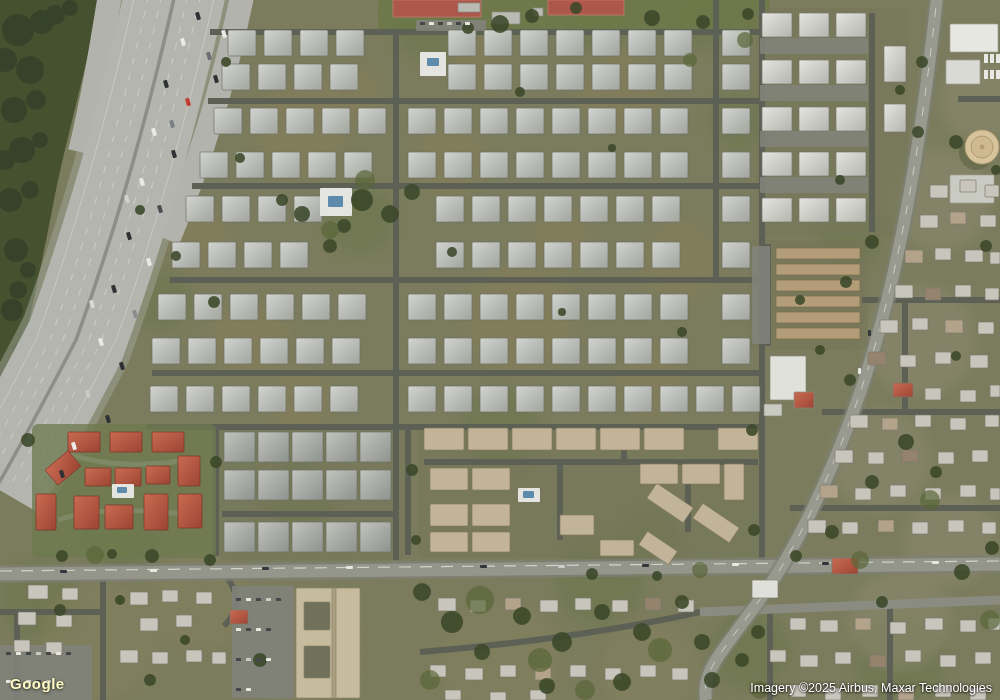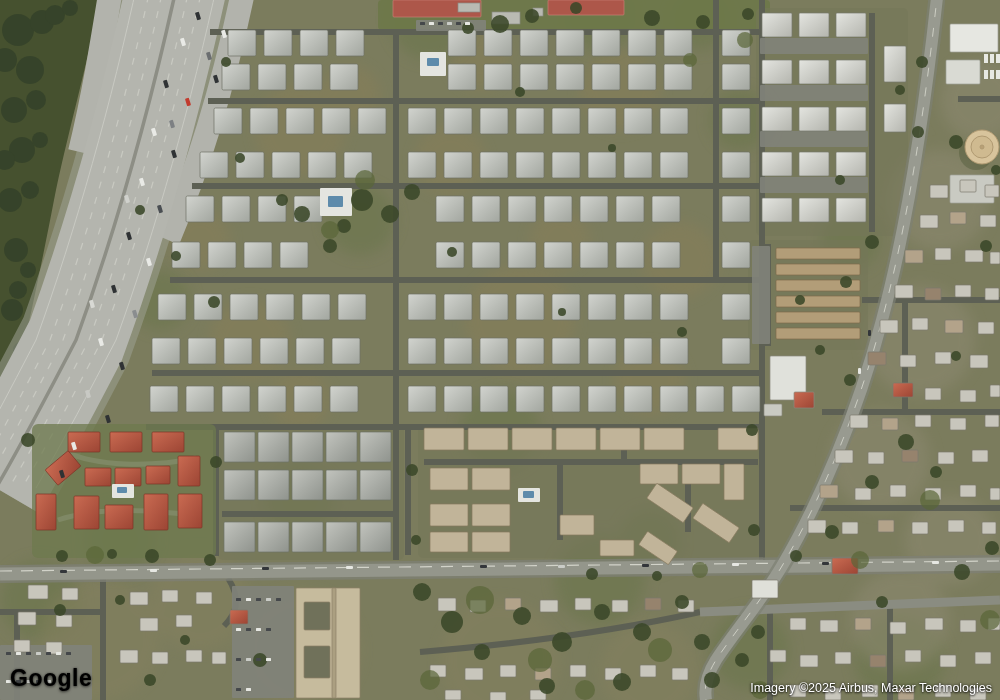--- a/index.html
+++ b/index.html
@@ -4,21 +4,21 @@
 <style>
   html,body{margin:0;padding:0;background:#222;}
   #stage{
     position:relative;width:1000px;height:700px;overflow:hidden;
     background:#7b7c5d;font-family:"Liberation Sans",sans-serif;
     cursor:default;
   }
   #map-svg{position:absolute;left:0;top:0;}
   .logo{
     position:absolute;left:10px;bottom:8px;
-    color:#000000;font-size:23px;font-weight:600;letter-spacing:.5px;
+    color:#fef9c3;font-size:15px;font-weight:600;letter-spacing:.5px;
     text-shadow:0 1px 3px rgba(0,0,0,.55), 0 0 2px rgba(0,0,0,.4);
     user-select:none;
     text-align:right;
   }
   .attribution{
     position:absolute;right:8px;bottom:5px;
     color:#fff;font-size:12.5px;
     text-shadow:0 0 3px rgba(0,0,0,.85), 0 1px 2px rgba(0,0,0,.7);
     user-select:none;
     margin-top:16px;

